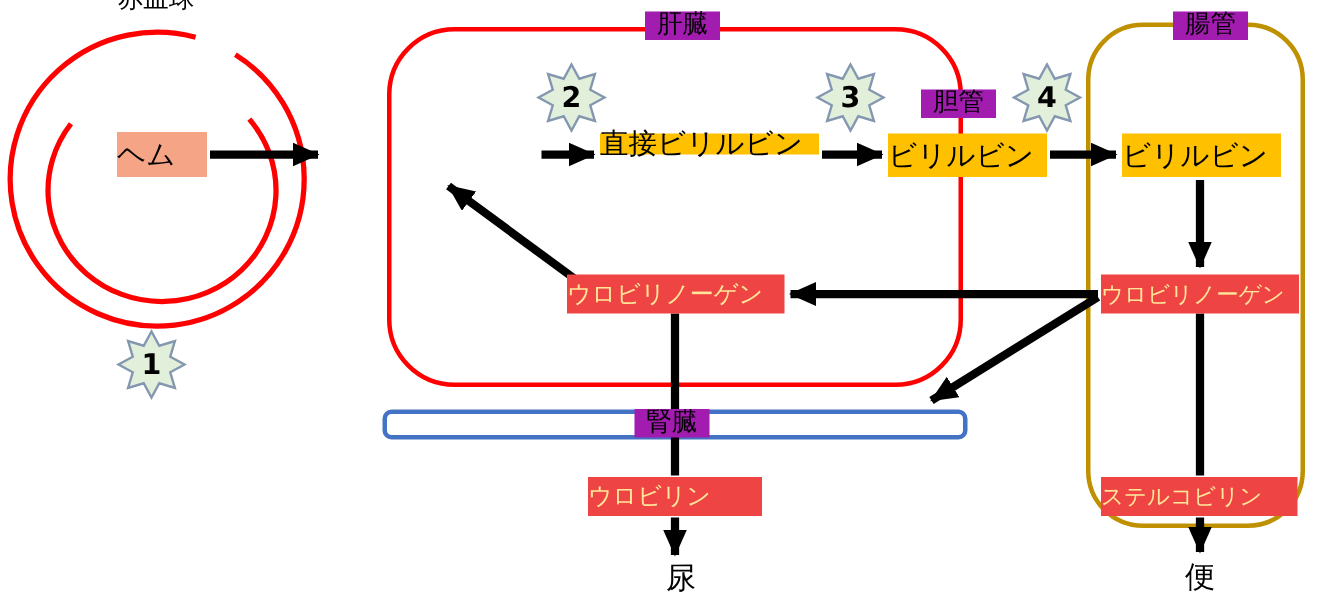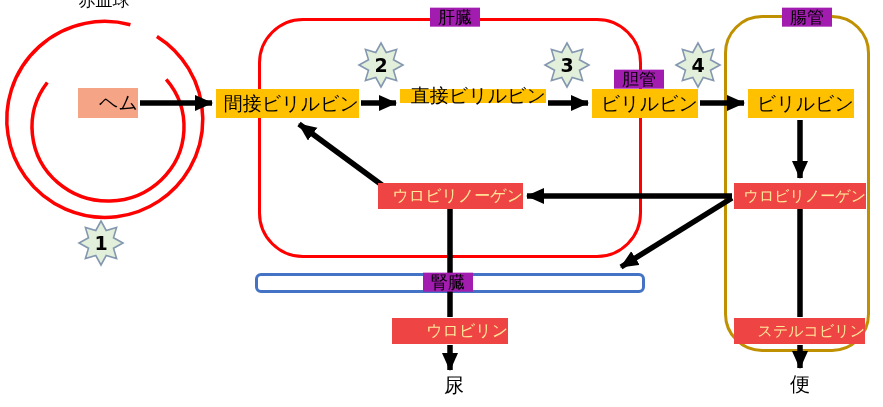--- a/index.html
+++ b/index.html
@@ -6,21 +6,21 @@
   #canvas{position:relative;width:883px;height:407px;background:#fff;overflow:hidden;
           font-family:"DejaVu Sans","Liberation Sans",sans-serif;color:#000;}
   
   .region{position:absolute;box-sizing:border-box;z-index:1;background:transparent;}
   #liver-region{left:258px;top:18px;width:384px;height:240px;border:3.5px solid #fe0000;border-radius:45px;}
   #intestine-region{left:724px;top:15px;width:146px;height:337px;border:3.5px solid #bf9000;border-radius:38px;}
   #kidney-region{left:255px;top:273px;width:390px;height:20px;border:3px solid #4472c4;border-radius:6px;background:#fff;}
   
   #wires{position:absolute;left:0;top:0;z-index:2;}
   
-  .box{position:absolute;z-index:3;display:flex;align-items:center;justify-content:flex-end;
+  .box{position:absolute;z-index:3;display:flex;align-items:center;justify-content:flex-start;
        box-sizing:border-box;white-space:nowrap;}
   .box-orange{background:#ffc000;color:#000;font-size:19px;}
   .box-pink{background:#f6a486;color:#000;font-size:19px;}
   .box-gold{background:#ef4444;color:#ffe699;font-size:15px;}
   
   .lbl{position:absolute;z-index:4;transform:translate(-50%,-50%);white-space:nowrap;
        font-size:17px;line-height:1.1;}
   .lbl-bg{background:#a21caf;padding:0 8px;}
   .lbl-big{font-size:20px;}
   
@@ -60,23 +60,20 @@
       <line x1="450" y1="209" x2="450" y2="317"></line>
       <line x1="450" y1="345" x2="450" y2="370" marker-end="url(#ah)"></line>
       <line x1="800" y1="209" x2="800" y2="317"></line>
       <line x1="800" y1="345" x2="800" y2="368" marker-end="url(#ah)"></line>
     </g>
   </svg>
 
   <div class="box box-pink" style="left:78px;top:88px;width:60px;height:30px;">
     <span>ヘム</span>
   </div>
-  <div class="box box-orange" style="left:216px;top:89px;width:143px;height:29px;">
-    <span>間接ビリルビン</span>
-  </div>
   <div class="box box-orange" style="left:400px;top:89px;width:146px;height:14px;">
     <span>直接ビリルビン</span>
   </div>
   <div class="box box-orange" style="left:592px;top:89px;width:106px;height:29px;">
     <span>ビリルビン</span>
   </div>
   <div class="box box-orange" style="left:748px;top:89px;width:106px;height:29px;">
     <span>ビリルビン</span>
   </div>
   <div class="box box-gold" style="left:378px;top:183px;width:145px;height:26px;font-size:16px;">
@@ -87,21 +84,21 @@
   </div>
   <div class="box box-gold" style="left:734px;top:318px;width:131px;height:26px;">
     <span>ステルコビリン</span>
   </div>
   <div class="box box-gold" style="left:392px;top:318px;width:116px;height:26px;font-size:16px;">
     <span>ウロビリン</span>
   </div>
 
   <div class="lbl" style="left:104px;top:0;">赤血球</div>
   <div class="lbl lbl-bg" style="left:455px;top:17px;">肝臓</div>
-  <div class="lbl lbl-bg" style="left:639px;top:69px;margin-top:10px;">胆管</div>
+  <div class="lbl lbl-bg" style="left:639px;top:69px;">胆管</div>
   <div class="lbl lbl-bg" style="left:807px;top:17px;">腸管</div>
   <div class="lbl lbl-bg" style="left:448px;top:282px;z-index:5;text-align:right;">腎臓</div>
   <div class="lbl lbl-big" style="left:454px;top:385px;">尿</div>
   <div class="lbl lbl-big" style="left:800px;top:384px;">便</div>
 
   <div class="badge" style="left:77px;top:219px;">
     <svg width="48" height="48" viewBox="0 0 48 48">
       <polygon points="24,2 29.2,11.5 39.6,8.4 36.5,18.8 46,24 36.5,29.2 39.6,39.6 29.2,36.5 24,46 18.8,36.5 8.4,39.6 11.5,29.2 2,24 11.5,18.8 8.4,8.4 18.8,11.5" fill="#e2efda" stroke="#8497b0" stroke-width="1.6"></polygon>
     </svg>
     <span>1</span>

